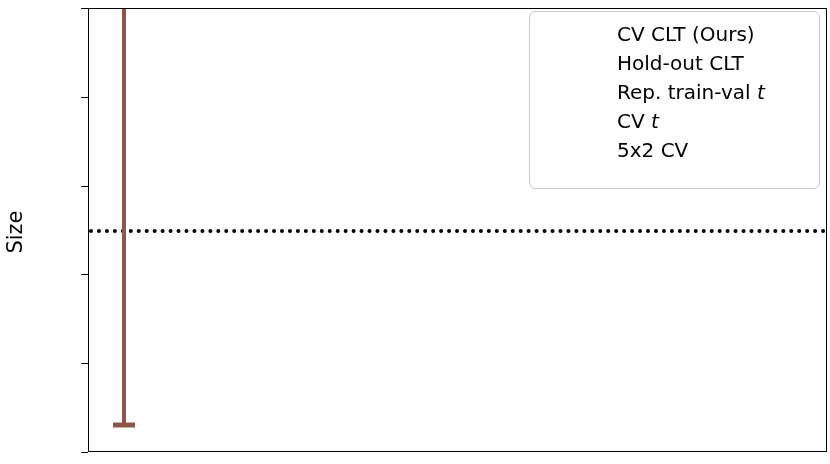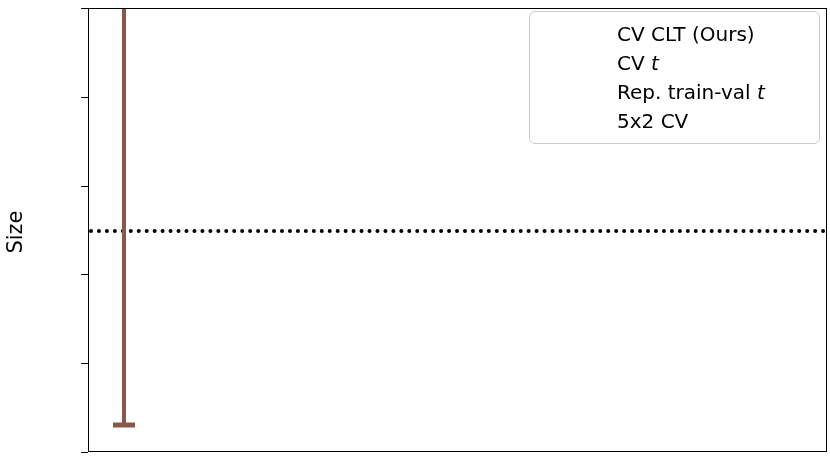--- a/index.html
+++ b/index.html
@@ -83,21 +83,21 @@
   
   #legend {
     position: absolute;
     left: 529px;
     top: 11px;
     width: 291px;
     box-sizing: border-box;
     background: #ffffff;
     border: 1.2px solid #cccccc;
     border-radius: 6px;
-    padding: 7px 9px 8px 9px;
+    padding: 7px 9px 24px 9px;
   }
   .legend-row {
     display: flex;
     align-items: center;
     height: 29px;
   }
   .legend-sample {
     position: relative;
     width: 66px;
     height: 20px;
@@ -203,32 +203,38 @@
   </div>
 
   <div id="legend">
       <div class="legend-row">
         <span class="legend-sample" style="color: rgb(31, 119, 180);">
           <i class="ls-solid-fill"></i>
         </span>
         <span class="legend-text">CV CLT (Ours)</span>
       </div>
       <div class="legend-row">
+        <span class="legend-sample" style="color: rgb(255, 127, 14);">
+          <i class="ls-dashed-med"></i>
+        </span>
+        <span class="legend-text">Hold-out CLT</span>
+      </div>
+      <div class="legend-row">
+        <span class="legend-sample" style="color: rgb(214, 39, 40);">
+          <i class="ls-dashdot-wide"></i>
+        </span>
+        <span class="legend-text">Rep. train-val <em>t</em></span>
+      </div>
+      <div class="legend-row">
         <span class="legend-sample" style="color: rgb(44, 160, 44);">
           <i class="ls-dashdot"></i>
         </span>
         <span class="legend-text">CV <em>t</em></span>
       </div>
       <div class="legend-row">
-        <span class="legend-sample" style="color: rgb(214, 39, 40);">
-          <i class="ls-dashdot-wide"></i>
-        </span>
-        <span class="legend-text">Rep. train-val <em>t</em></span>
-      </div>
-      <div class="legend-row">
         <span class="legend-sample" style="color: rgb(140, 86, 75);">
           <i class="ls-dashed-long"></i>
         </span>
         <span class="legend-text">5x2 CV</span>
       </div>
     </div>
 
 </div>
 
 </body></html>

